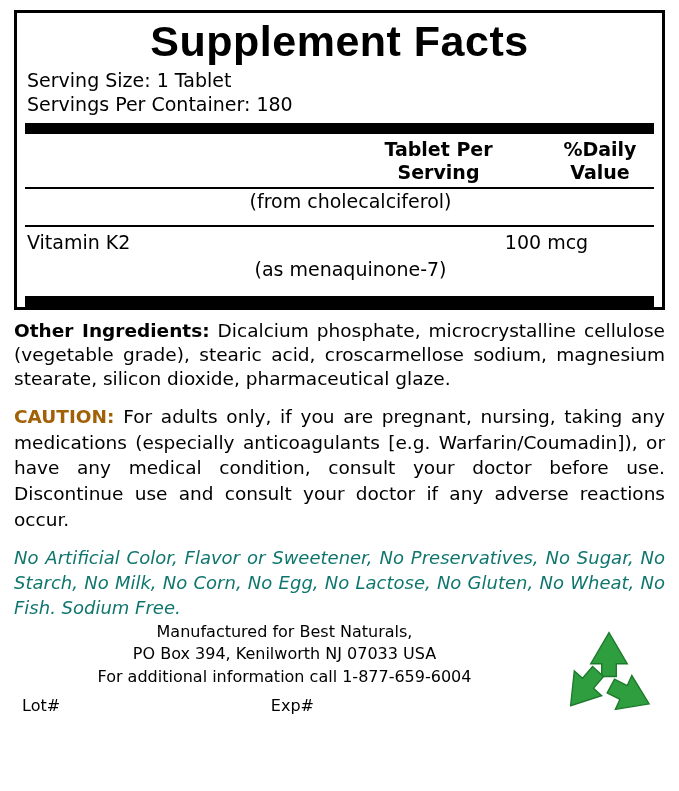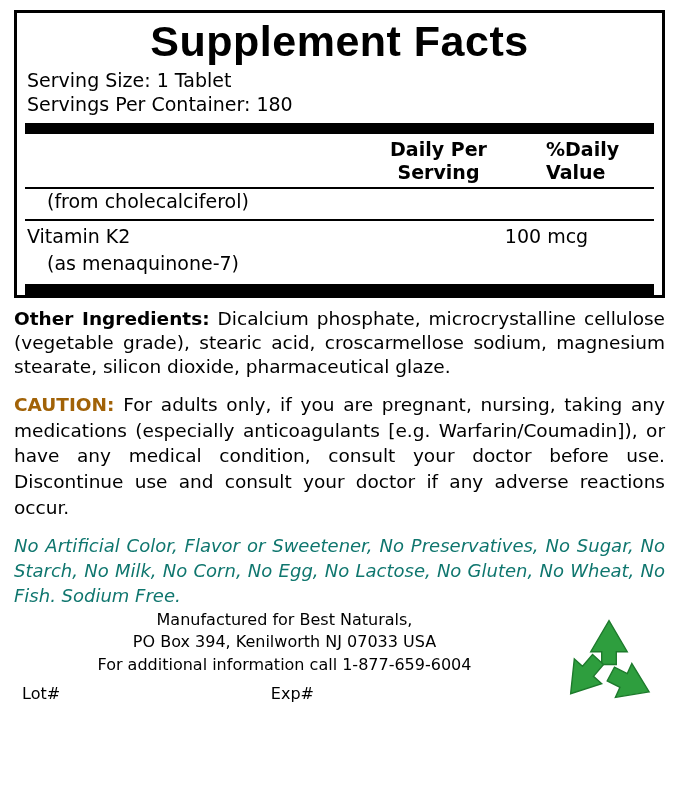--- a/index.html
+++ b/index.html
@@ -69,20 +69,21 @@
     font-weight: bold;
     font-size: 19px;
     line-height: 1.2;
   }
   .col-amount {
     width: 215px;
     text-align: center;
   }
   .col-dv {
     width: 108px;
+    text-align: center;
   }
 
   .sf-row {
     display: flex;
     align-items: flex-start;
     font-size: 19px;
     line-height: 1.3;
     padding: 3px 0 2px 0;
   }
   .sf-row .name {
@@ -94,21 +95,22 @@
     text-align: center;
   }
   .sf-row .dv {
     width: 108px;
     text-align: center;
   }
   .sf-sub {
     font-size: 19px;
     line-height: 1.3;
     padding-left: 22px;
-    padding-bottom: 5px;
+    padding-bottom: 11px;
+    text-align: center;
   }
 
   
   .block {
     font-size: 18.5px;
     line-height: 1.28;
     text-align: justify;
     margin-top: 9px;
   }
   .block b { font-weight: bold; }
@@ -172,21 +174,21 @@
   <div class="sf-panel">
     <div class="sf-title">Supplement Facts</div>
 
     <div class="sf-serving">Serving Size: 1 Tablet</div>
     <div class="sf-serving">Servings Per Container: 180</div>
 
     <div class="rule-thick"></div>
 
     <div class="sf-head-row">
       <div class="col-amount">
-        <div>Daily Per</div>
+        <div>Tablet Per</div>
         <div>Serving</div>
       </div>
       <div class="col-dv">
         <div>%Daily</div>
         <div>Value</div>
       </div>
     </div>
 
     <div class="rule-thin"></div>
 

